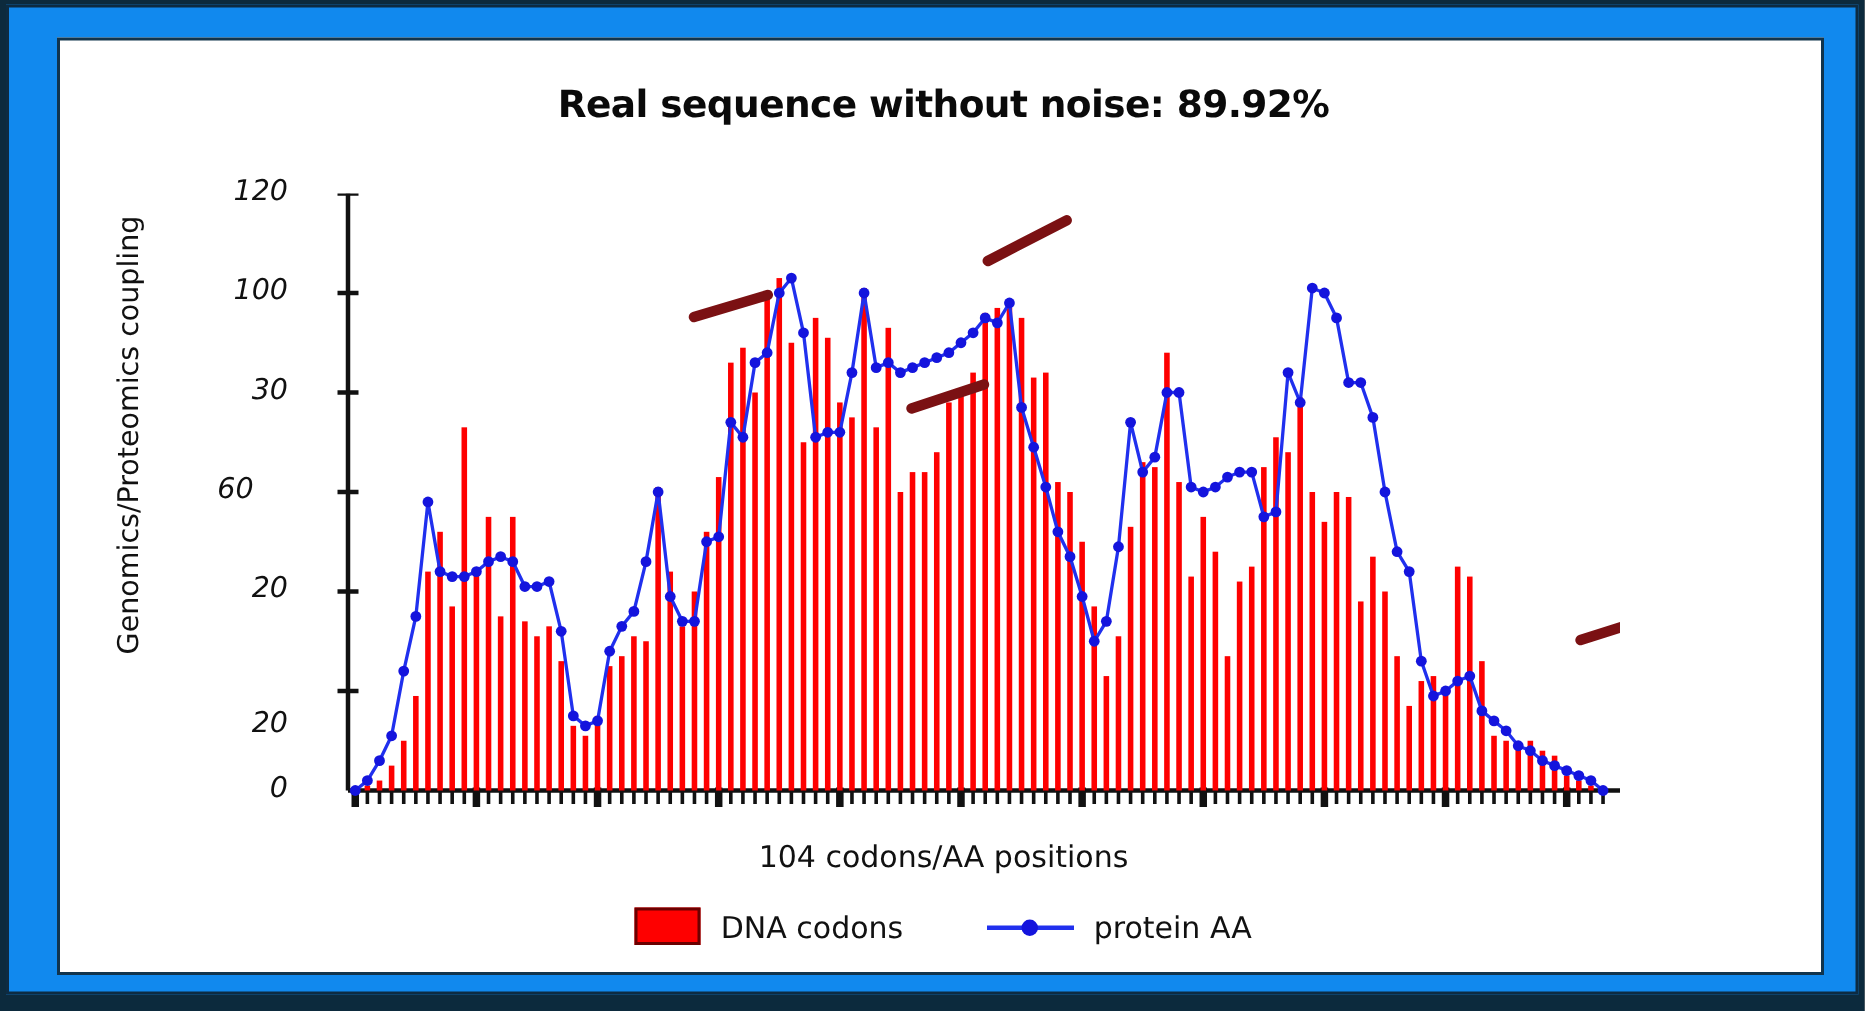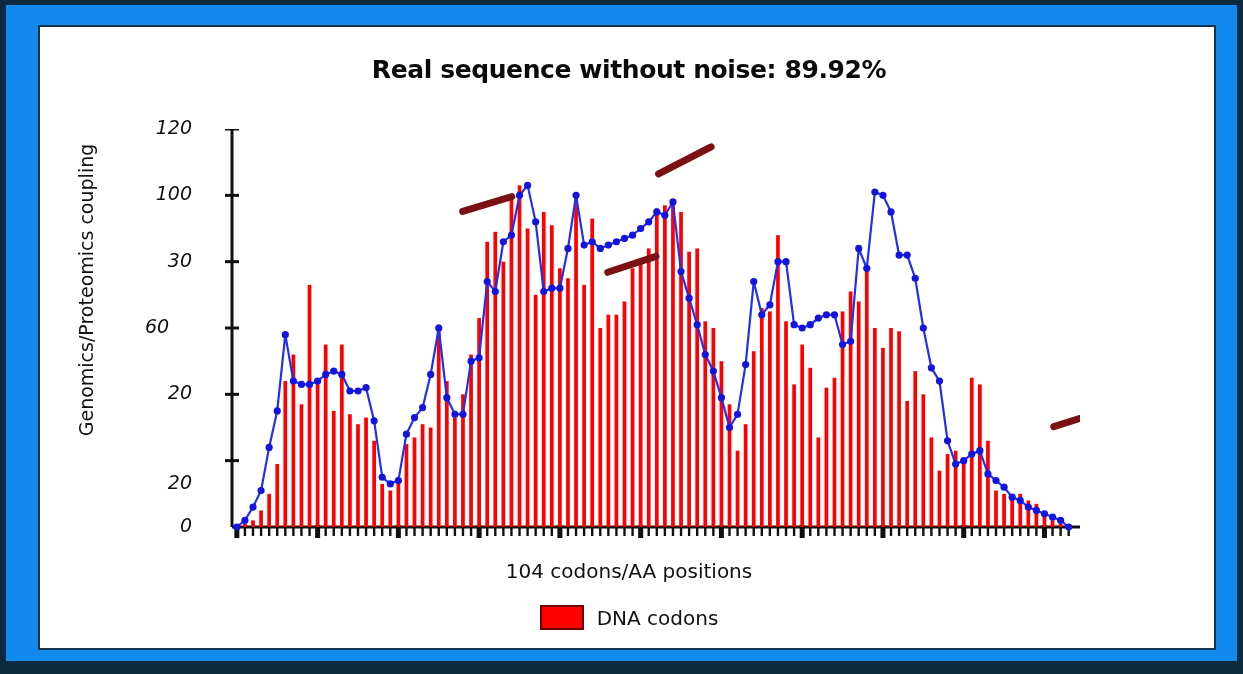--- a/index.html
+++ b/index.html
@@ -449,17 +449,24 @@
           <div class="ytick-label" style="top: 89px; left: 82px; right: auto;">120</div>
         </div>
 
       <div id="xlabel">104 codons/AA positions</div>
 
       <div id="legend">
         <div class="legend-entry">
           <span class="legend-swatch"></span>
           <span class="legend-text">DNA codons</span>
         </div>
+        <div class="legend-entry">
+          <span class="legend-lineglyph">
+            <span class="lg-line"></span>
+            <span class="lg-dot"></span>
+          </span>
+          <span class="legend-text">protein AA</span>
+        </div>
       </div>
 
     </div>
   </div>
 </div>
 
 </body></html>

